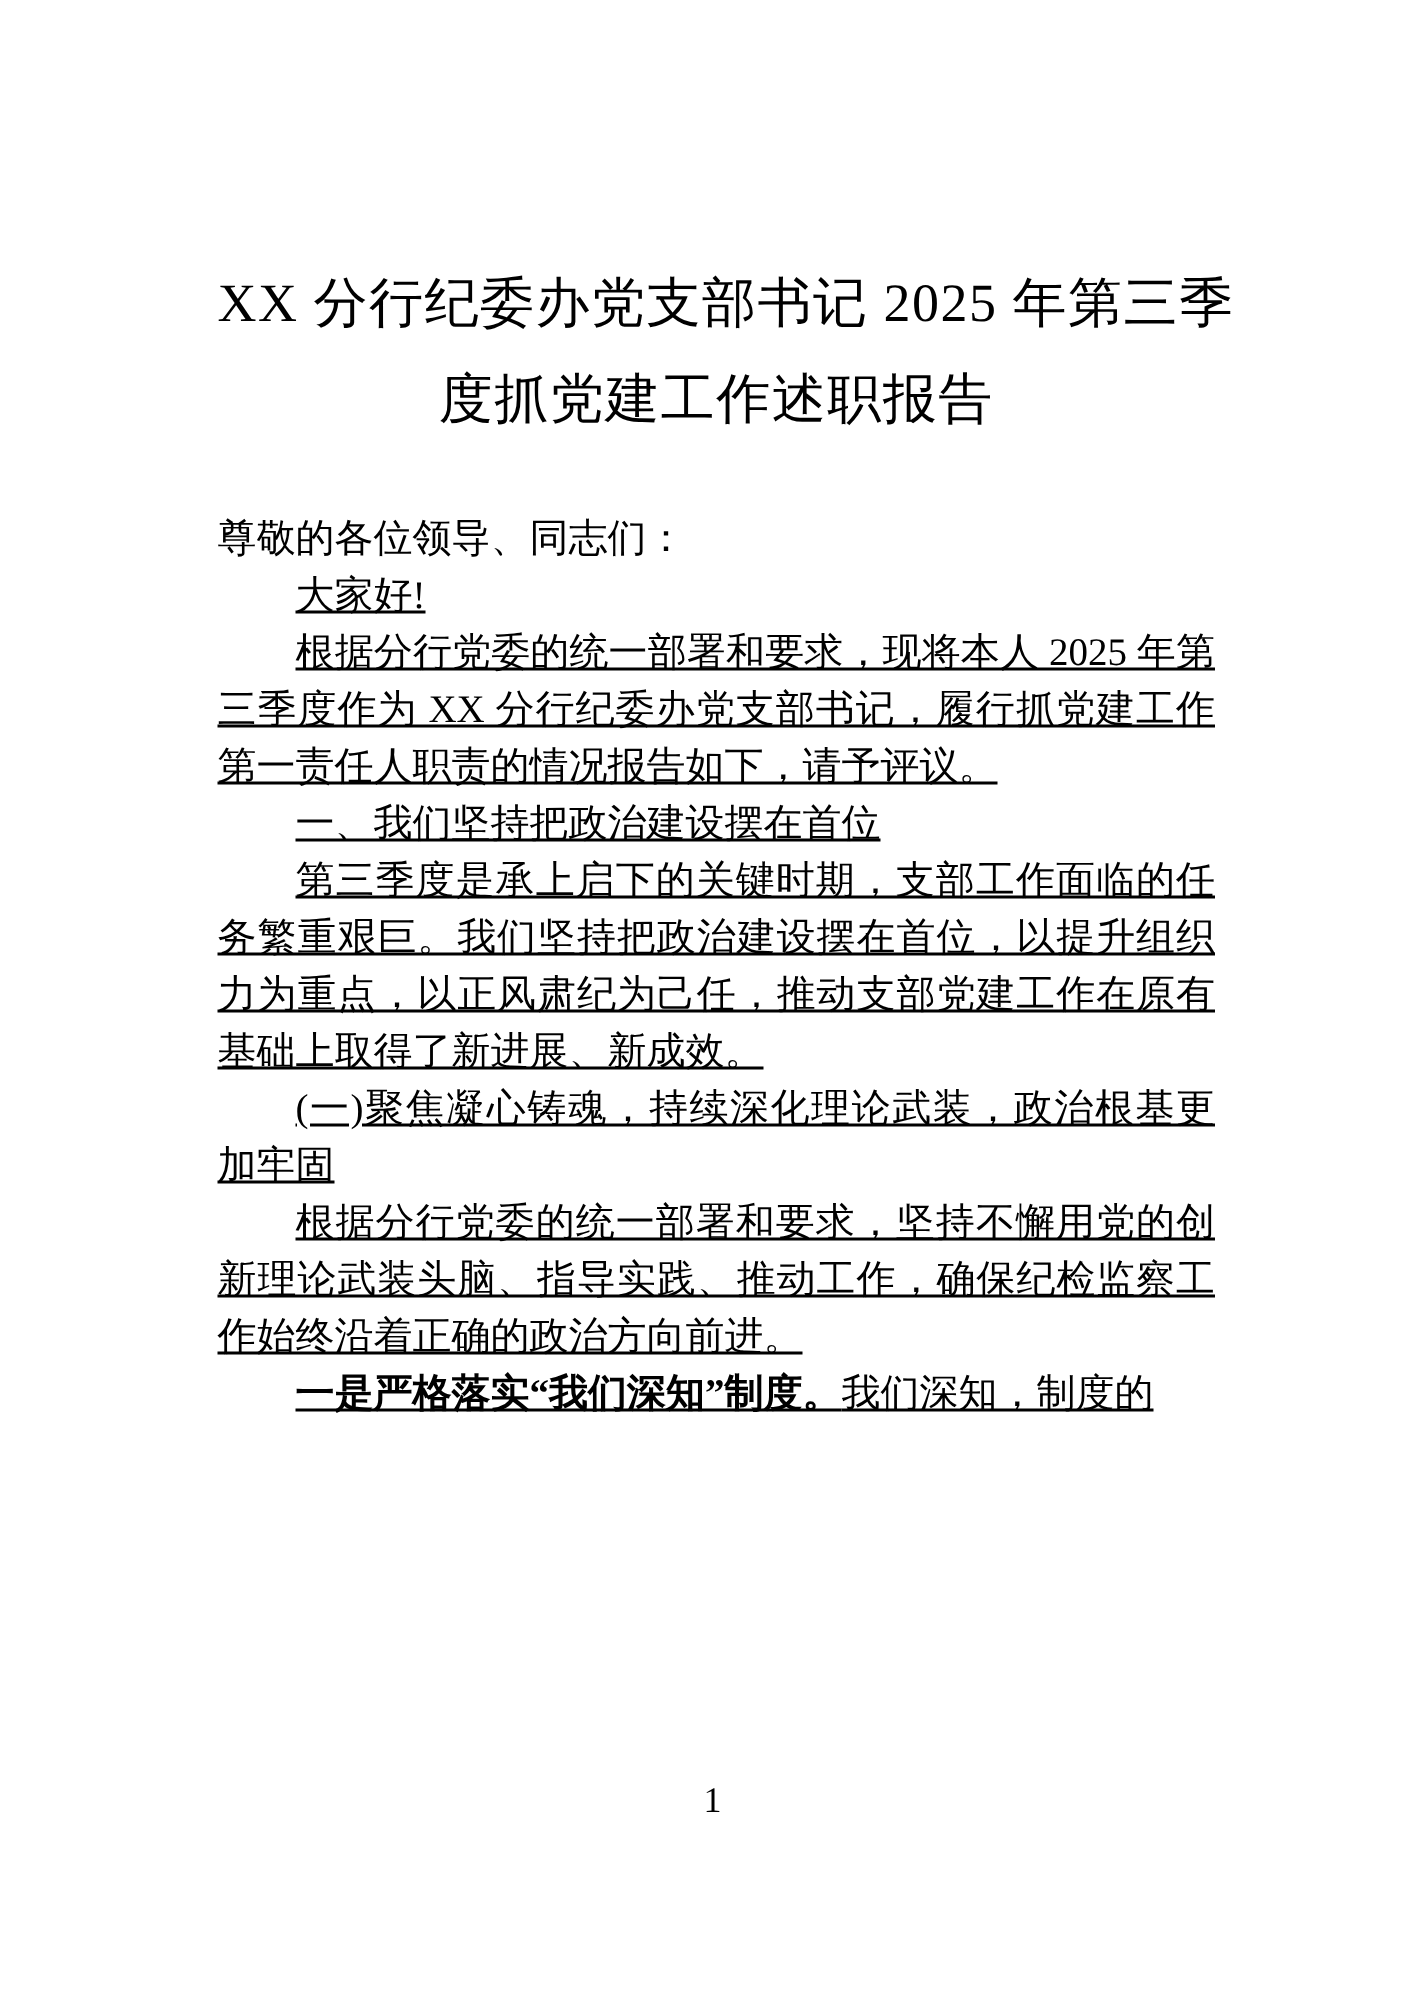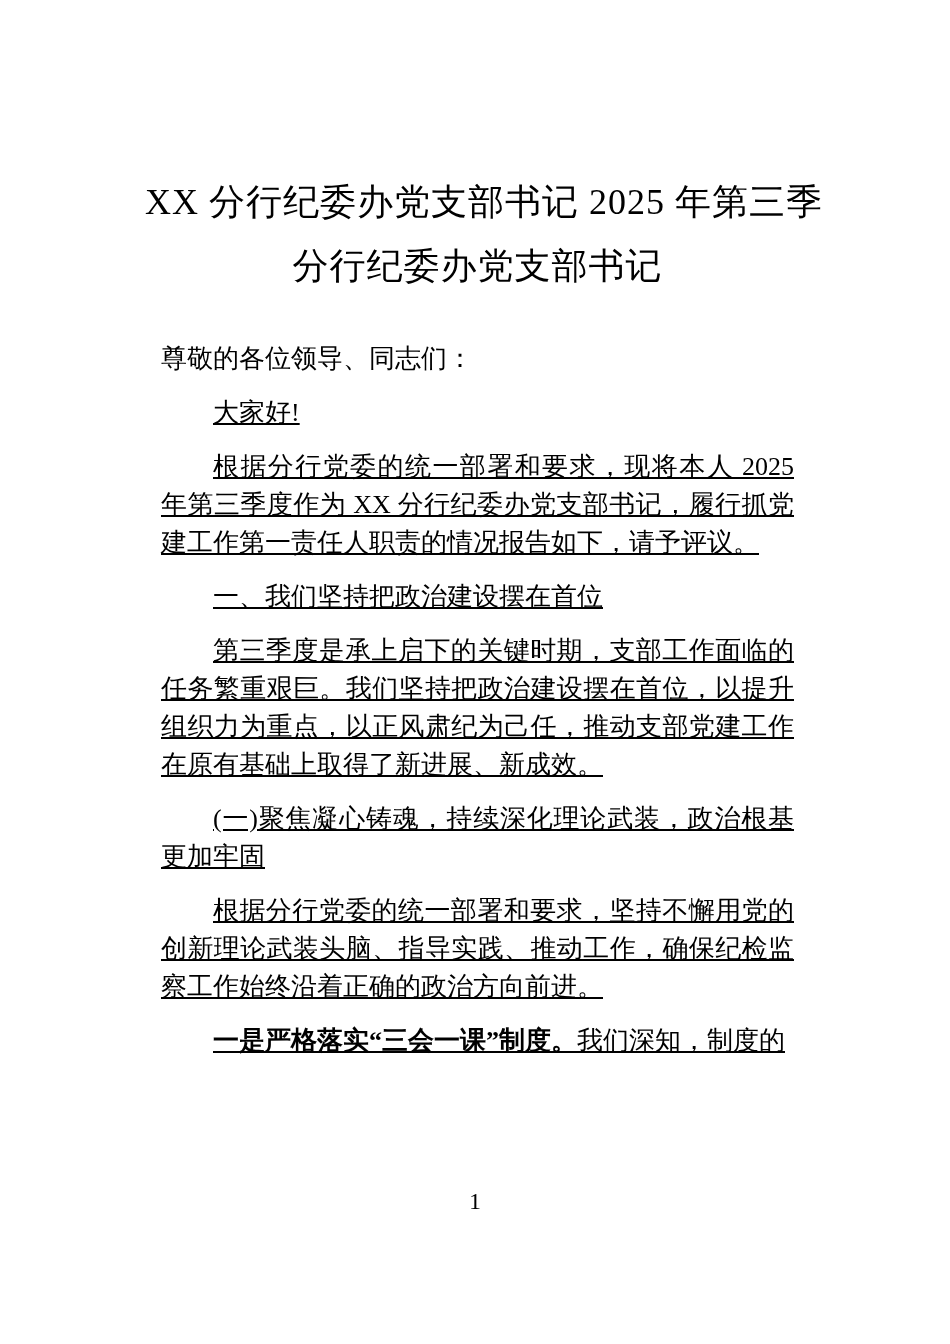--- a/index.html
+++ b/index.html
@@ -33,21 +33,21 @@
     display: block;
     white-space: nowrap;
   }
   .doc-body {
     font-size: 26px;
     line-height: 38px;
     text-align: justify;
     text-justify: inter-ideograph;
   }
   .para {
-    margin: 16px;
+    margin: 0;
     padding: 0;
   }
   .para.indent {
     text-indent: 2em;
     text-decoration: underline;
   }
   .para strong {
     font-weight: 700;
   }
   .page-number {
@@ -59,29 +59,29 @@
     font-size: 24px;
   }
 </style>
 </head>
 <body>
 
 <div class="page">
 
   <h1 class="doc-title">
     <span class="title-line">XX 分行纪委办党支部书记 2025 年第三季</span>
-    <span class="title-line">分行纪委办党支部书记</span>
+    <span class="title-line">度抓党建工作述职报告</span>
   </h1>
 
   <div class="doc-body" id="paragraphs">
       <p class="para">尊敬的各位领导、同志们：</p>
       <p class="para indent">大家好!</p>
       <p class="para indent">根据分行党委的统一部署和要求，现将本人 2025 年第三季度作为 XX 分行纪委办党支部书记，履行抓党建工作第一责任人职责的情况报告如下，请予评议。</p>
       <p class="para indent">一、我们坚持把政治建设摆在首位</p>
       <p class="para indent">第三季度是承上启下的关键时期，支部工作面临的任务繁重艰巨。我们坚持把政治建设摆在首位，以提升组织力为重点，以正风肃纪为己任，推动支部党建工作在原有基础上取得了新进展、新成效。</p>
       <p class="para indent">(一)聚焦凝心铸魂，持续深化理论武装，政治根基更加牢固</p>
       <p class="para indent">根据分行党委的统一部署和要求，坚持不懈用党的创新理论武装头脑、指导实践、推动工作，确保纪检监察工作始终沿着正确的政治方向前进。</p>
-      <p class="para indent"><strong>一是严格落实“三会一课”制度。</strong>我们深知，制度的</p>
+      <p class="para indent"><strong>一是严格落实“我们深知”制度。</strong>我们深知，制度的</p>
     </div>
 
   <div class="page-number">1</div>
 
 </div>
 
 </body></html>

